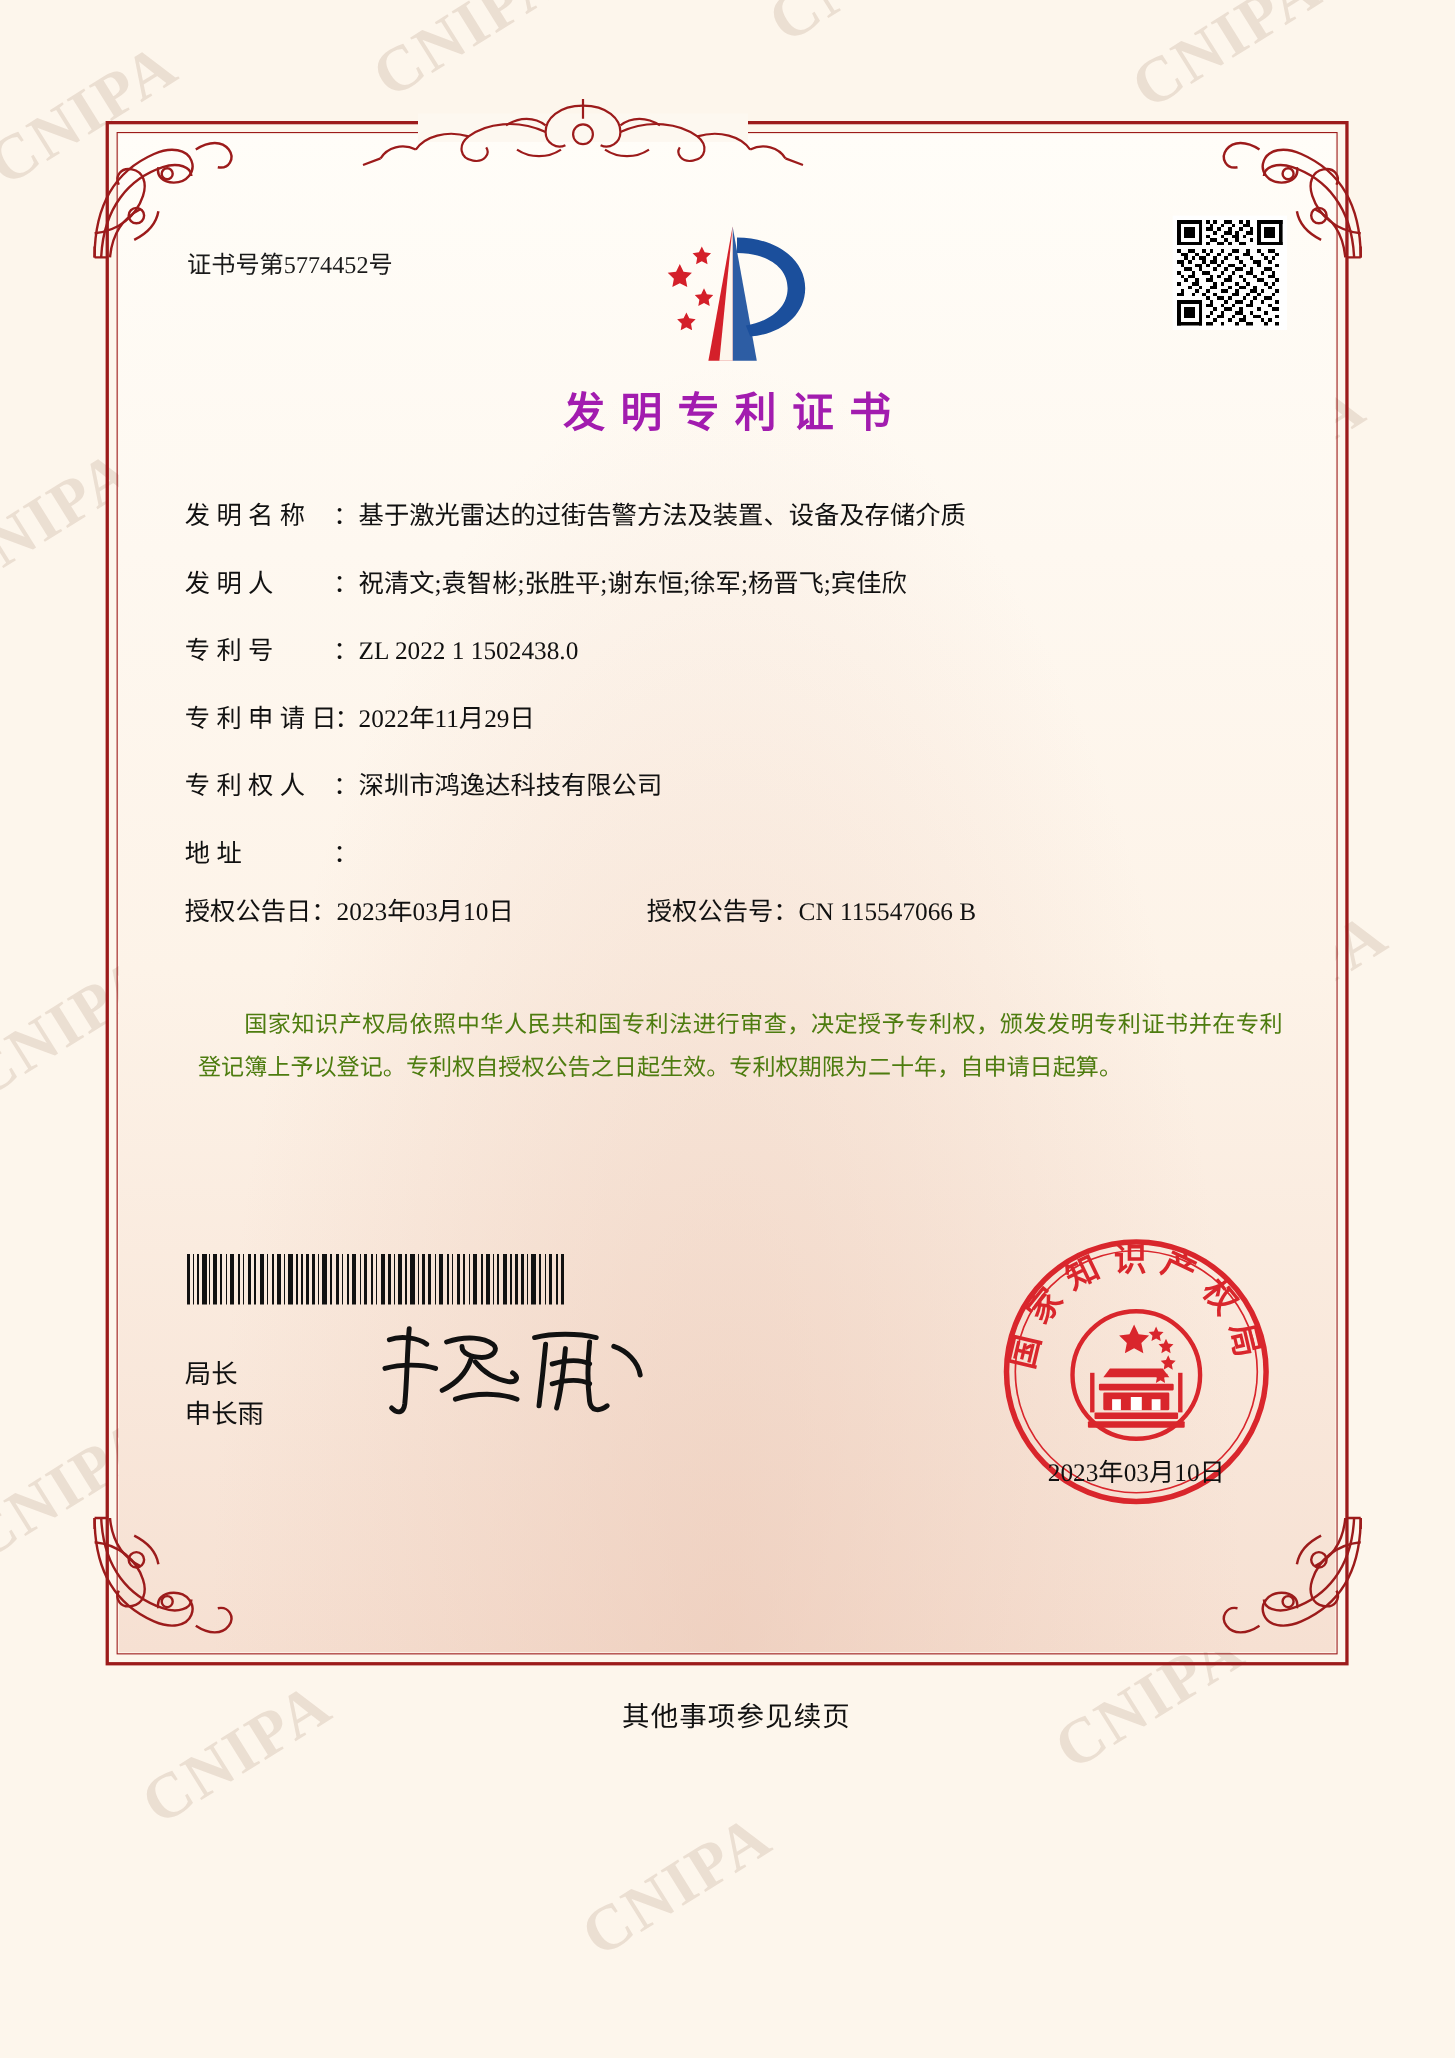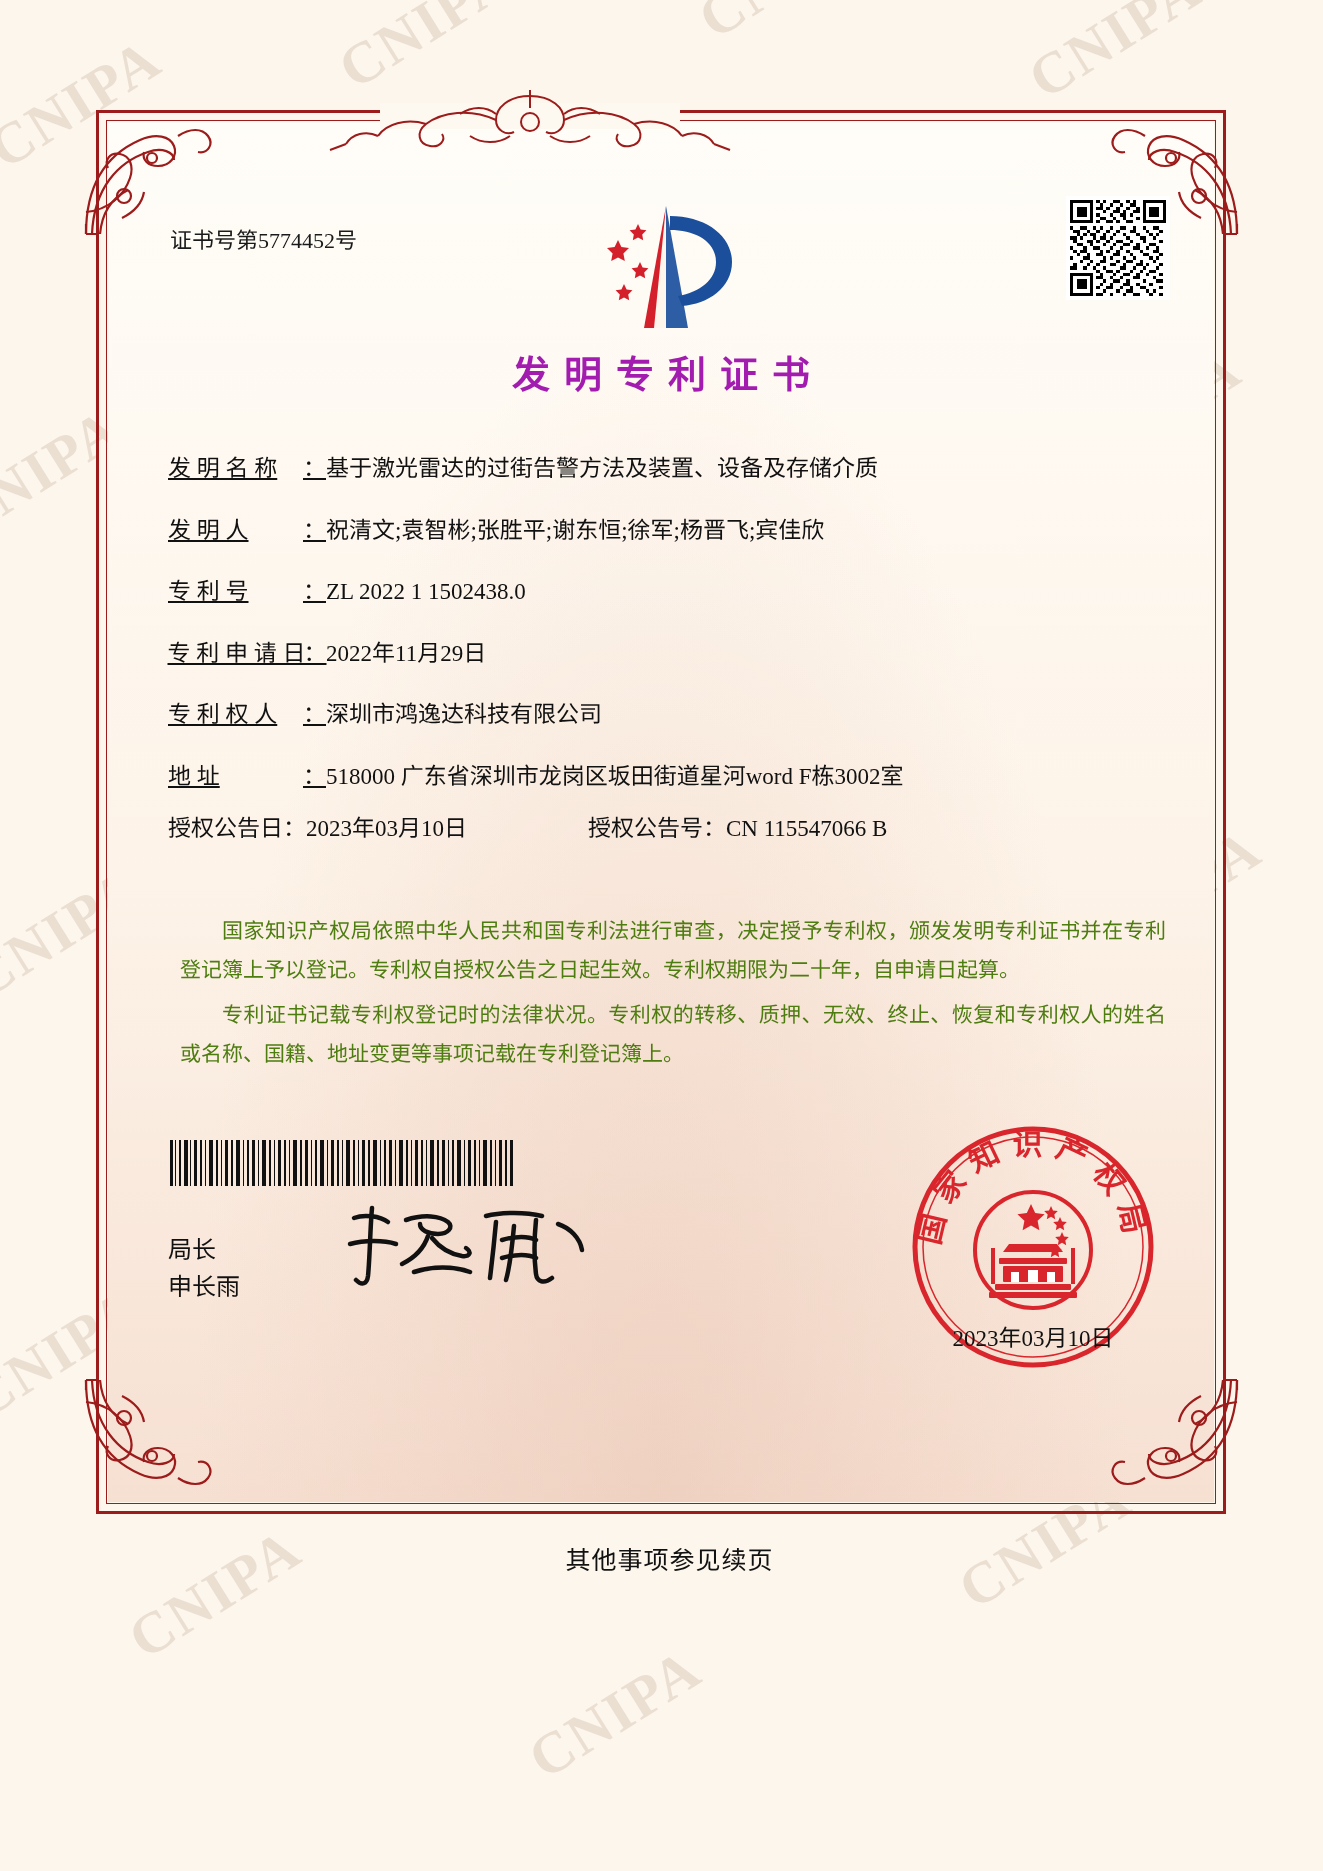--- a/index.html
+++ b/index.html
@@ -172,23 +172,22 @@
   }
   .field-row {
     display: flex;
     align-items: flex-start;
     margin-bottom: 27px;
   }
   .field-label {
     width: 158px;
     flex: 0 0 158px;
     display: flex;
-    justify-content: center;
+    justify-content: flex-start;
     white-space: nowrap;
-    text-decoration: underline;
   }
   .field-label .lbl-text {
     display: flex;
     justify-content: space-between;
     width: 134px;
   }
   .field-label .colon { margin-left: 2px; }
   .field-value {
     flex: 1;
     word-break: break-all;
@@ -649,38 +648,36 @@
             <span class="colon">：</span>
         </div>
         <div class="field-value">深圳市鸿逸达科技有限公司</div>
       </div>
 
       <div class="field-row" style="margin-bottom:18px;">
         <div class="field-label">
           <span class="lbl-text">地 址</span>
             <span class="colon">：</span>
         </div>
-        <div class="field-value">518000 广东省深圳市龙岗区坂田街道星河word F栋3002室</div>
       </div>
 
       <div class="two-col">
         <div class="cell cell-left">
           <span class="lbl">授权公告日：</span>
           <span>2023年03月10日</span>
         </div>
         <div class="cell">
           <span class="lbl">授权公告号：</span>
           <span class="latin">CN 115547066 B</span>
         </div>
       </div>
     </div>
 
     <div class="paragraphs">
       <p>国家知识产权局依照中华人民共和国专利法进行审查，决定授予专利权，颁发发明专利证书并在专利登记簿上予以登记。专利权自授权公告之日起生效。专利权期限为二十年，自申请日起算。</p>
-      <p>专利证书记载专利权登记时的法律状况。专利权的转移、质押、无效、终止、恢复和专利权人的姓名或名称、国籍、地址变更等事项记载在专利登记簿上。</p>
     </div>
 
     <div class="barcode">
       <svg viewBox="0 0 350 46" shape-rendering="crispEdges">
         <rect width="350" height="46" fill="none"></rect>
         <g fill="#111">
           <rect x="2" y="0" width="3" height="46"></rect>
             <rect x="7" y="0" width="1" height="46"></rect>
           <rect x="11" y="0" width="2" height="46"></rect>
             <rect x="16" y="0" width="4" height="46"></rect>

